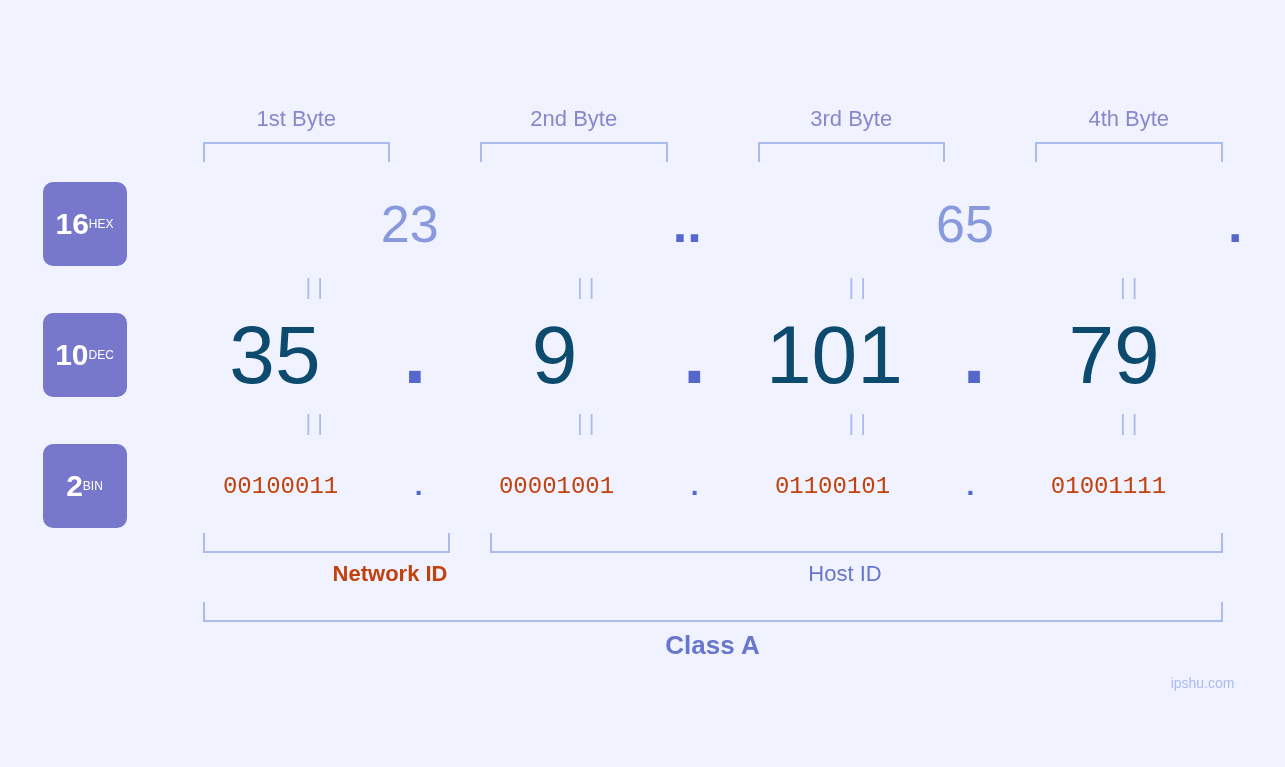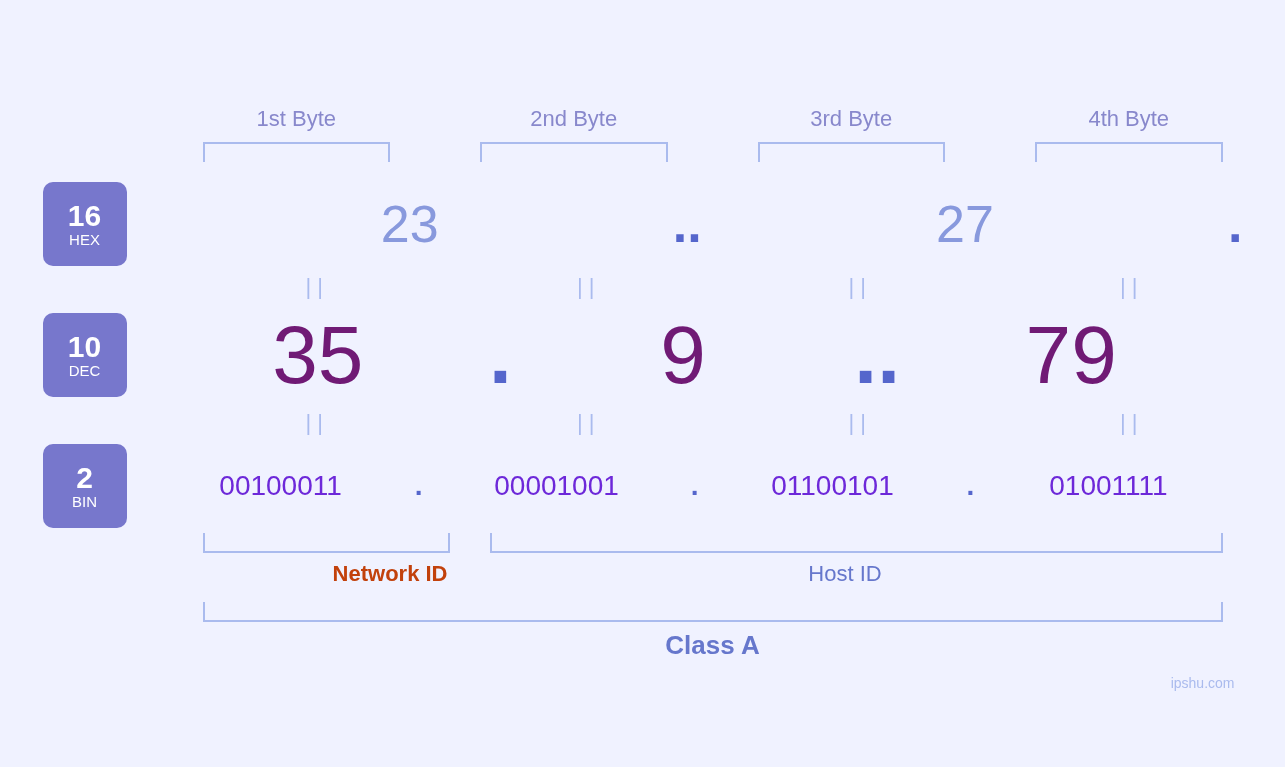--- a/index.html
+++ b/index.html
@@ -58,35 +58,34 @@
       align-items: center;
       margin-bottom: 0;
     }
 
     .base-badge {
       width: 84px;
       height: 84px;
       background: #7777cc;
       border-radius: 10px;
       display: flex;
-      flex-direction: column;
       align-items: center;
       justify-content: center;
       color: white;
       flex-shrink: 0;
     }
 
     .base-number {
       font-size: 30px;
       font-weight: bold;
       line-height: 1;
     }
 
     .base-label {
-      font-size: 15px;
+      font-size: 12px;
       font-weight: normal;
     }
 
     .values-row {
       display: flex;
       flex: 1;
       align-items: center;
       padding-left: 20px;
     }
 
@@ -99,29 +98,30 @@
     
     .hex-value {
       font-size: 52px;
       color: #8899dd;
       font-weight: 300;
     }
 
     
     .dec-value {
       font-size: 82px;
-      color: #701a75;
+      color: #0c4a6e;
       font-weight: 300;
     }
 
     
     .bin-value {
-      font-size: 28px;
-      color: #6d28d9;
+      font-size: 24px;
+      color: #c2410c;
       font-weight: 400;
+      font-family: Liberation Mono, monospace;
     }
 
     
     .equals-row {
       display: flex;
       padding-left: 164px;
       margin: 8px 0;
     }
 
     .equals-cell {
@@ -253,21 +253,21 @@
 
   <div class="data-section">
     <div class="base-badge">
       <span class="base-number">16</span>
       <span class="base-label">HEX</span>
     </div>
     <div class="values-row">
       <div class="byte-cell"><span class="hex-value">23</span></div>
       <div class="separator-dot">.</div>
       <div class="separator-dot">.</div>
-      <div class="byte-cell"><span class="hex-value">27</span></div>
+      <div class="byte-cell"><span class="hex-value">65</span></div>
       <div class="separator-dot">.</div>
     </div>
   </div>
 
   <div class="equals-row">
     <div class="equals-cell">||</div>
     <div class="equals-sep"></div>
     <div class="equals-cell">||</div>
     <div class="equals-sep"></div>
     <div class="equals-cell">||</div>
@@ -278,20 +278,21 @@
   <div class="data-section">
     <div class="base-badge">
       <span class="base-number">10</span>
       <span class="base-label">DEC</span>
     </div>
     <div class="values-row">
       <div class="byte-cell"><span class="dec-value">35</span></div>
       <div class="separator-dot" style="font-size:82px;">.</div>
       <div class="byte-cell"><span class="dec-value">9</span></div>
       <div class="separator-dot" style="font-size:82px;">.</div>
+      <div class="byte-cell"><span class="dec-value">101</span></div>
       <div class="separator-dot" style="font-size:82px;">.</div>
       <div class="byte-cell"><span class="dec-value">79</span></div>
     </div>
   </div>
 
   <div class="equals-row">
     <div class="equals-cell">||</div>
     <div class="equals-sep"></div>
     <div class="equals-cell">||</div>
     <div class="equals-sep"></div>

